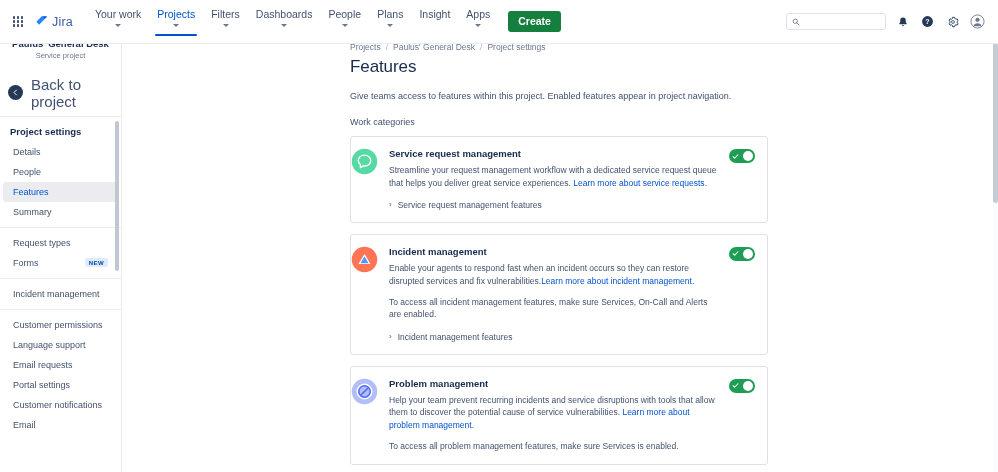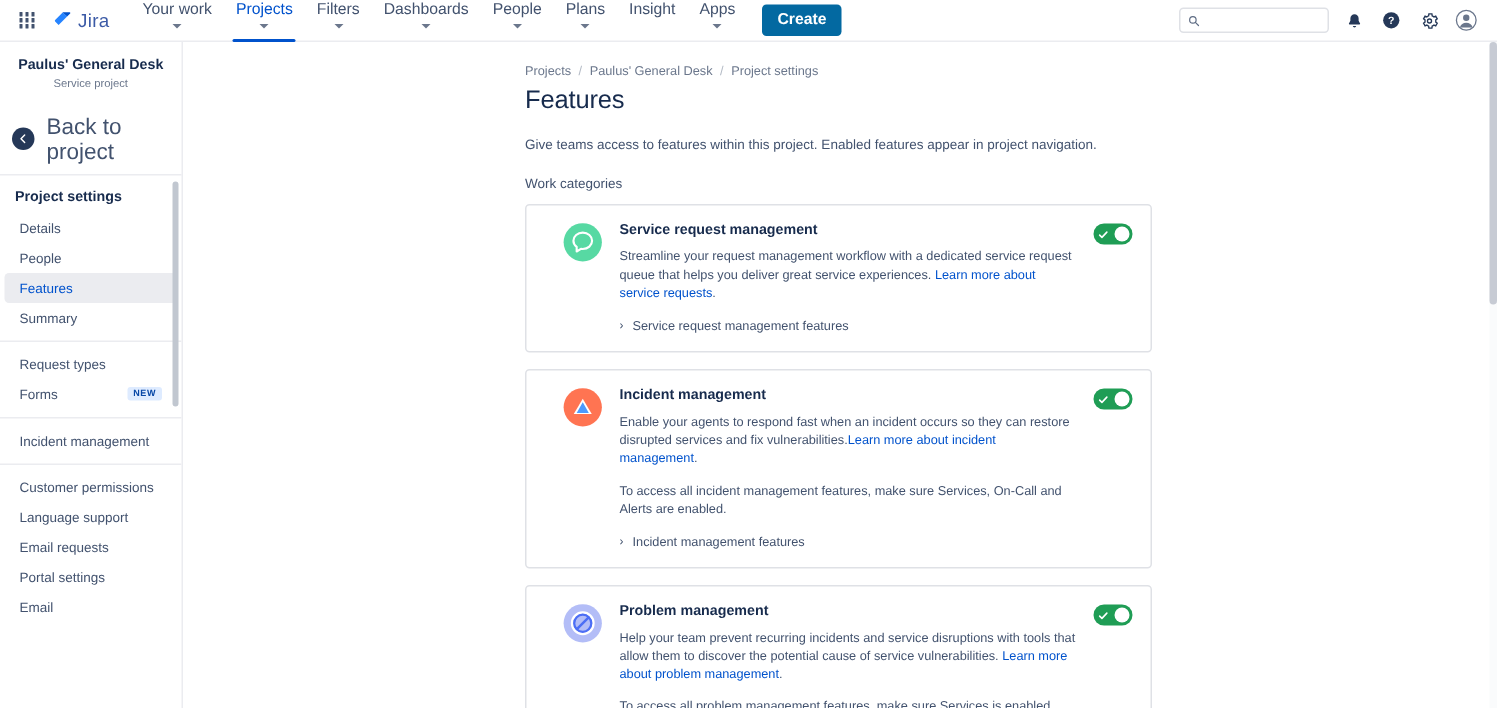--- a/index.html
+++ b/index.html
@@ -7,21 +7,21 @@
     width: 998px; height: 472px;
     overflow: hidden;
     font-family: "Liberation Sans", sans-serif;
     background: #ffffff;
     color: #172b4d;
   }
 
   
   .topnav {
     position: absolute; top: 0; left: 0;
-    width: 998px; height: 28px;
+    width: 998px; height: 44px;
     background: #ffffff;
     border-bottom: 1px solid #ebecf0;
     display: flex; align-items: center;
     padding: 0 8px;
     z-index: 30;
   }
   .app-switcher {
     width: 20px; height: 20px;
     display: flex; align-items: center; justify-content: center;
     flex-shrink: 0; border-radius: 3px;
@@ -57,21 +57,21 @@
     height: 2px; background: #0052cc; border-radius: 1px;
   }
   .caret {
     width: 0; height: 0;
     border-left: 3px solid transparent;
     border-right: 3px solid transparent;
     border-top: 3.5px solid #6b778c;
     margin-top: 1px;
   }
   .create-btn {
-    background: #0369a1; color: #fff;
+    background: #15803d; color: #fff;
     font-size: 10.5px; font-weight: bold;
     border-radius: 3px; padding: 4px 10px;
     margin-left: 10px; border: none; line-height: 1.2;
   }
 
   .nav-right {
     margin-left: auto; display: flex; align-items: center; gap: 8px;
     padding-right: 4px;
   }
   .search-box {
@@ -176,21 +176,21 @@
   }
   .section-label {
     font-size: 9px; color: #42526e; margin-top: 16px;
   }
 
   .cards { margin-top: 9px; width: 418px; }
   .card {
     border: 1px solid #dfe1e6;
     border-radius: 3px;
     background: #fff;
-    padding: 11px 12px 12px 24px;
+    padding: 11px 12px 12px 0;
     display: flex; gap: 11px;
     margin-bottom: 11px;
     position: relative;
   }
   .card-icon { width: 27px; height: 27px; flex-shrink: 0; }
   .card-body { flex: 1; padding-right: 38px; }
   .card-title {
     font-size: 9.5px; font-weight: bold; color: #172b4d;
     line-height: 1.3;
   }
@@ -387,20 +387,23 @@
         <span>Customer permissions</span>
       </div>
       <div class="sb-item">
         <span>Language support</span>
       </div>
       <div class="sb-item">
         <span>Email requests</span>
       </div>
       <div class="sb-item">
         <span>Portal settings</span>
+      </div>
+      <div class="sb-item">
+        <span>Customer notifications</span>
       </div>
       <div class="sb-item">
         <span>Email</span>
       </div>
     </div>
 
     <div class="sb-track">
       <div class="sb-thumb"></div>
     </div>
   </div>

